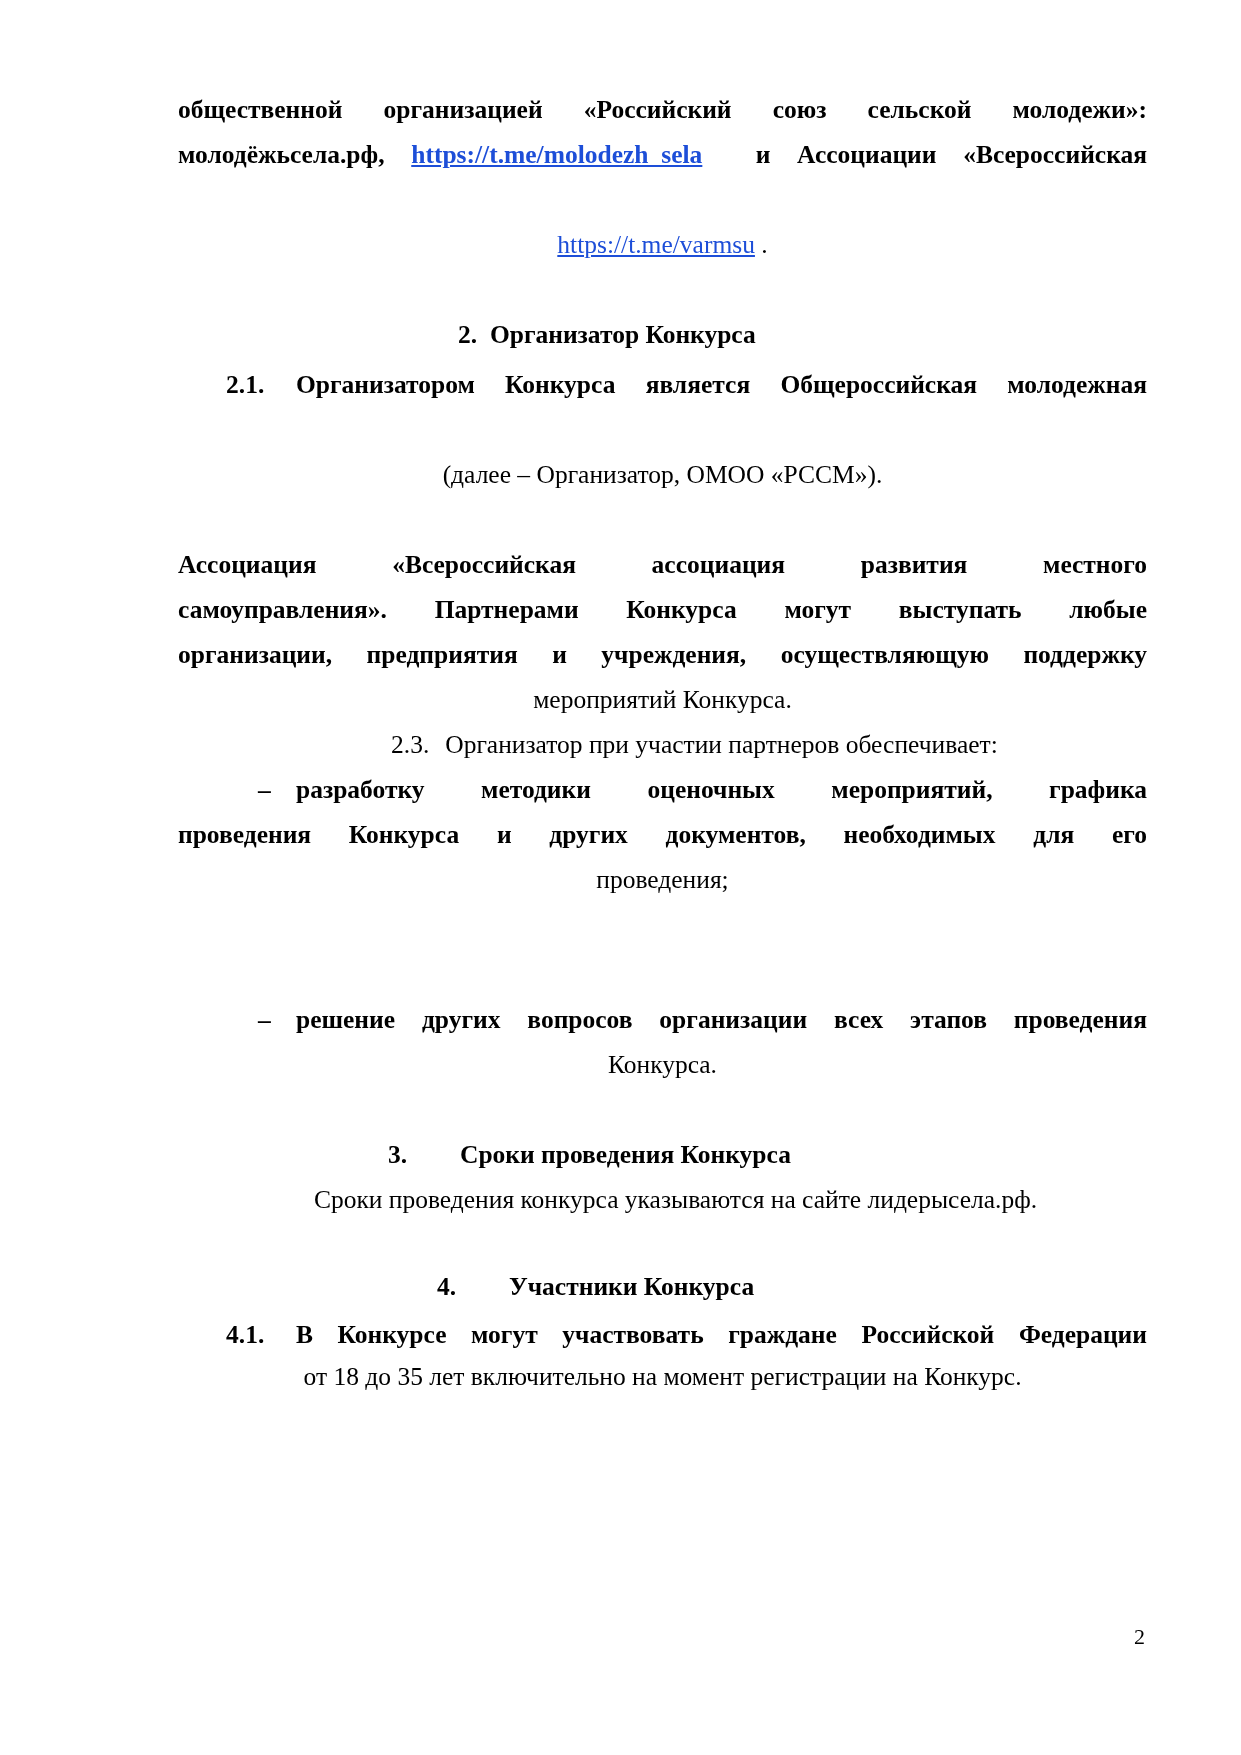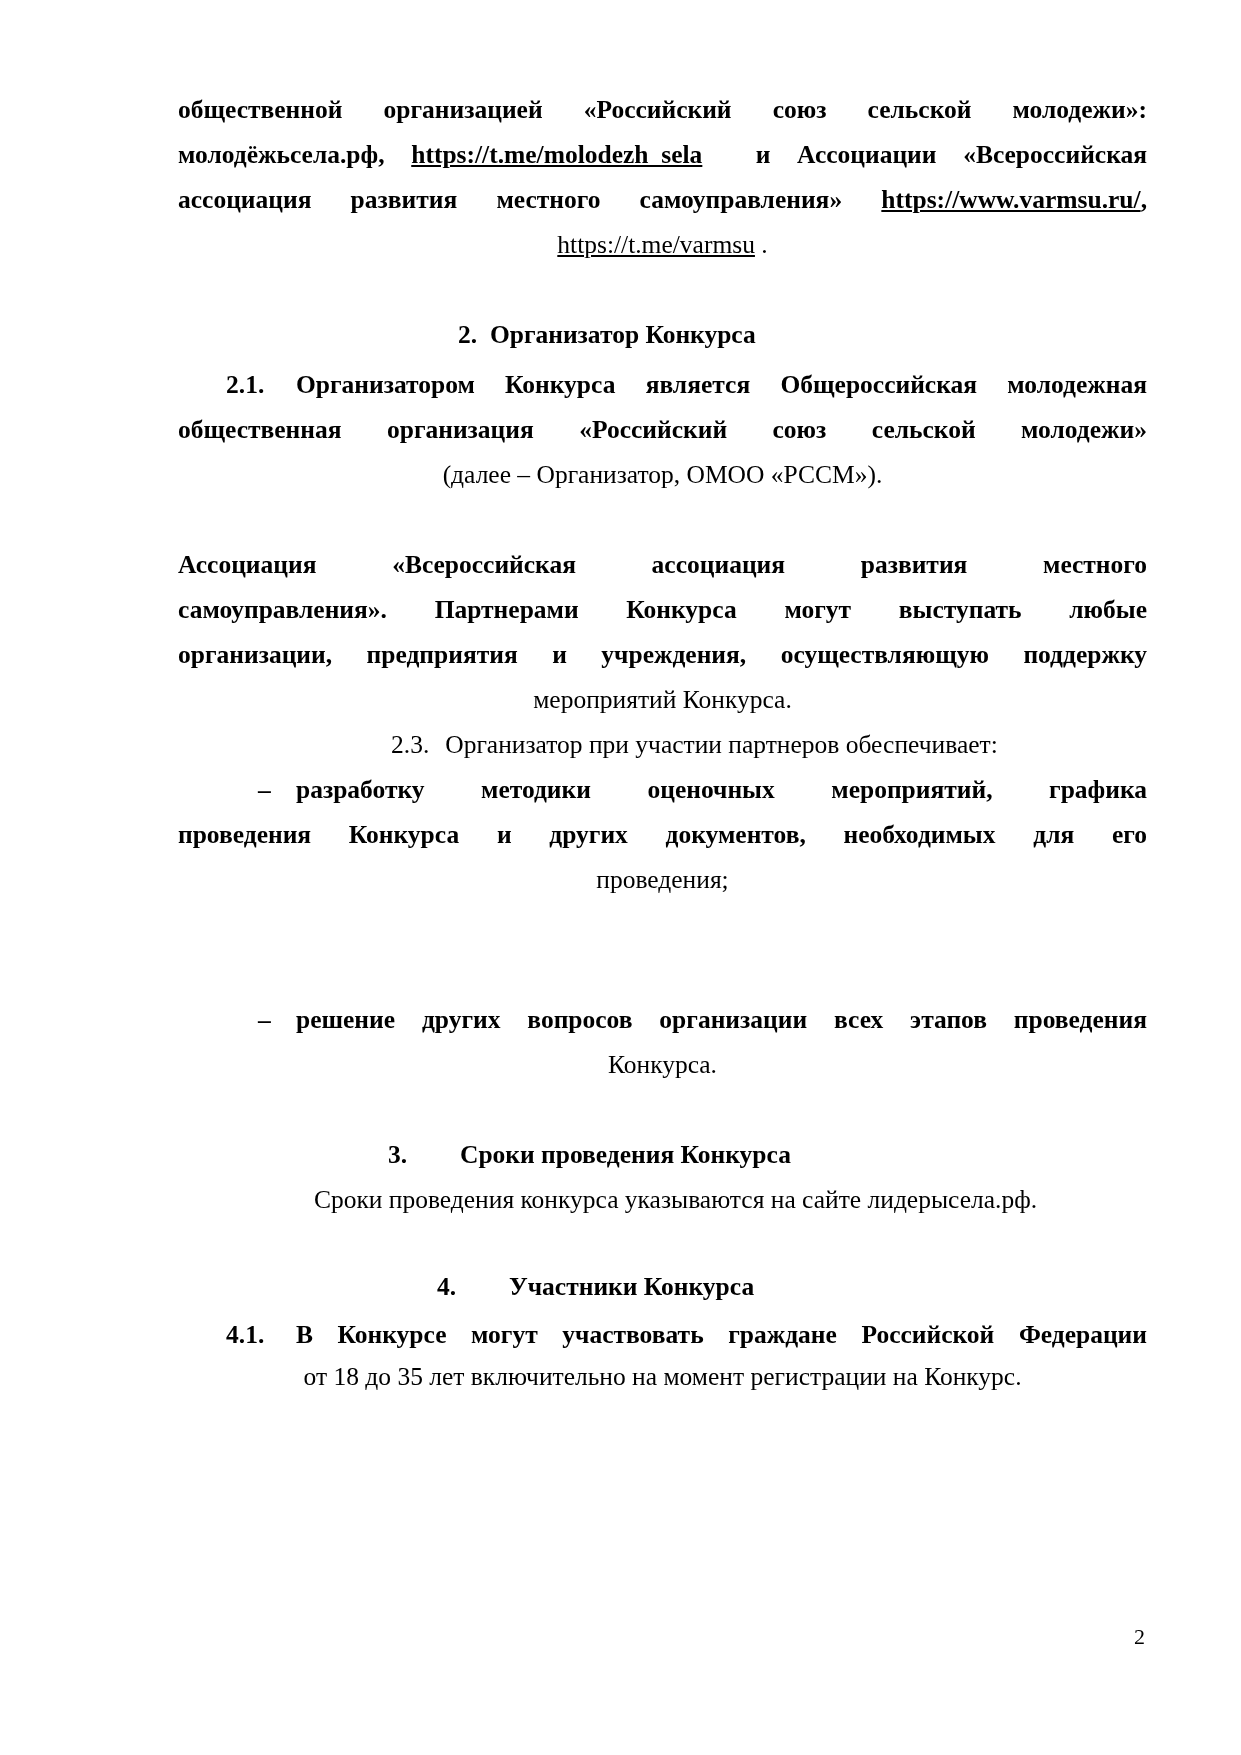--- a/index.html
+++ b/index.html
@@ -9,54 +9,47 @@
   .line { position: absolute; left: 178px; width: 969px; font-size: 25.5px; line-height: 30px;
           white-space: nowrap; }
   .just { text-align: justify; text-align-last: justify; font-weight: bold; }
   .left { text-align: center; }
   .center { text-align: center; }
   .indent1 { left: 254px; width: 893px; }
   .num { display: inline-block; width: 70px; }
   .dash { display: inline-block; width: 38px; }
   .heading { font-weight: bold; }
   .hnum { display: inline-block; width: 72px; text-align: left; }
-  a.link { color: #000000; text-decoration: underline; }
+  a.link { color: #1d4ed8; text-decoration: underline; }
   .pagenum { position: absolute; left: 1134px; top: 1624px; font-size: 22px; line-height: 26px; }
 </style>
 </head>
 <body>
 
 <div class="page">
 
   <div class="line just" style="top:95px">
     <span>общественной организацией «Российский союз сельской молодежи»:</span>
   </div>
   <div class="line just" style="top:140px">
     <span>молодёжьсела.рф,</span>
     <a class="link" href="#">https://t.me/molodezh_sela</a>
     &nbsp;<span>и Ассоциации «Всероссийская</span>
   </div>
-  <div class="line just" style="top:185px">
-    <span>ассоциация развития местного самоуправления»</span>
-    <span><a class="link" href="#">https://www.varmsu.ru/</a><span>,</span></span>
-  </div>
   <div class="line left" style="top:230px">
     <a class="link" href="#">https://t.me/varmsu</a><span> .</span>
   </div>
 
   <div class="line center heading" style="top:320px;left:458px;width:320px;text-align:left">
     <span>2.</span>&nbsp;
     <span>Организатор Конкурса</span>
   </div>
 
   <div class="line just indent1" style="top:370px;left:226px;width:921px">
     <span class="num">2.1.</span><span>Организатором Конкурса является Общероссийская молодежная</span>
-  </div>
-  <div class="line just" style="top:415px">
-    <span>общественная организация «Российский союз сельской молодежи»</span>
   </div>
   <div class="line left" style="top:460px">
     <span>(далее – Организатор, ОМОО «РССМ»).</span>
   </div>
 
   <div class="line just" style="top:550px">
     <span>Ассоциация «Всероссийская ассоциация развития местного</span>
   </div>
   <div class="line just" style="top:595px">
     <span>самоуправления». Партнерами Конкурса могут выступать любые</span>

